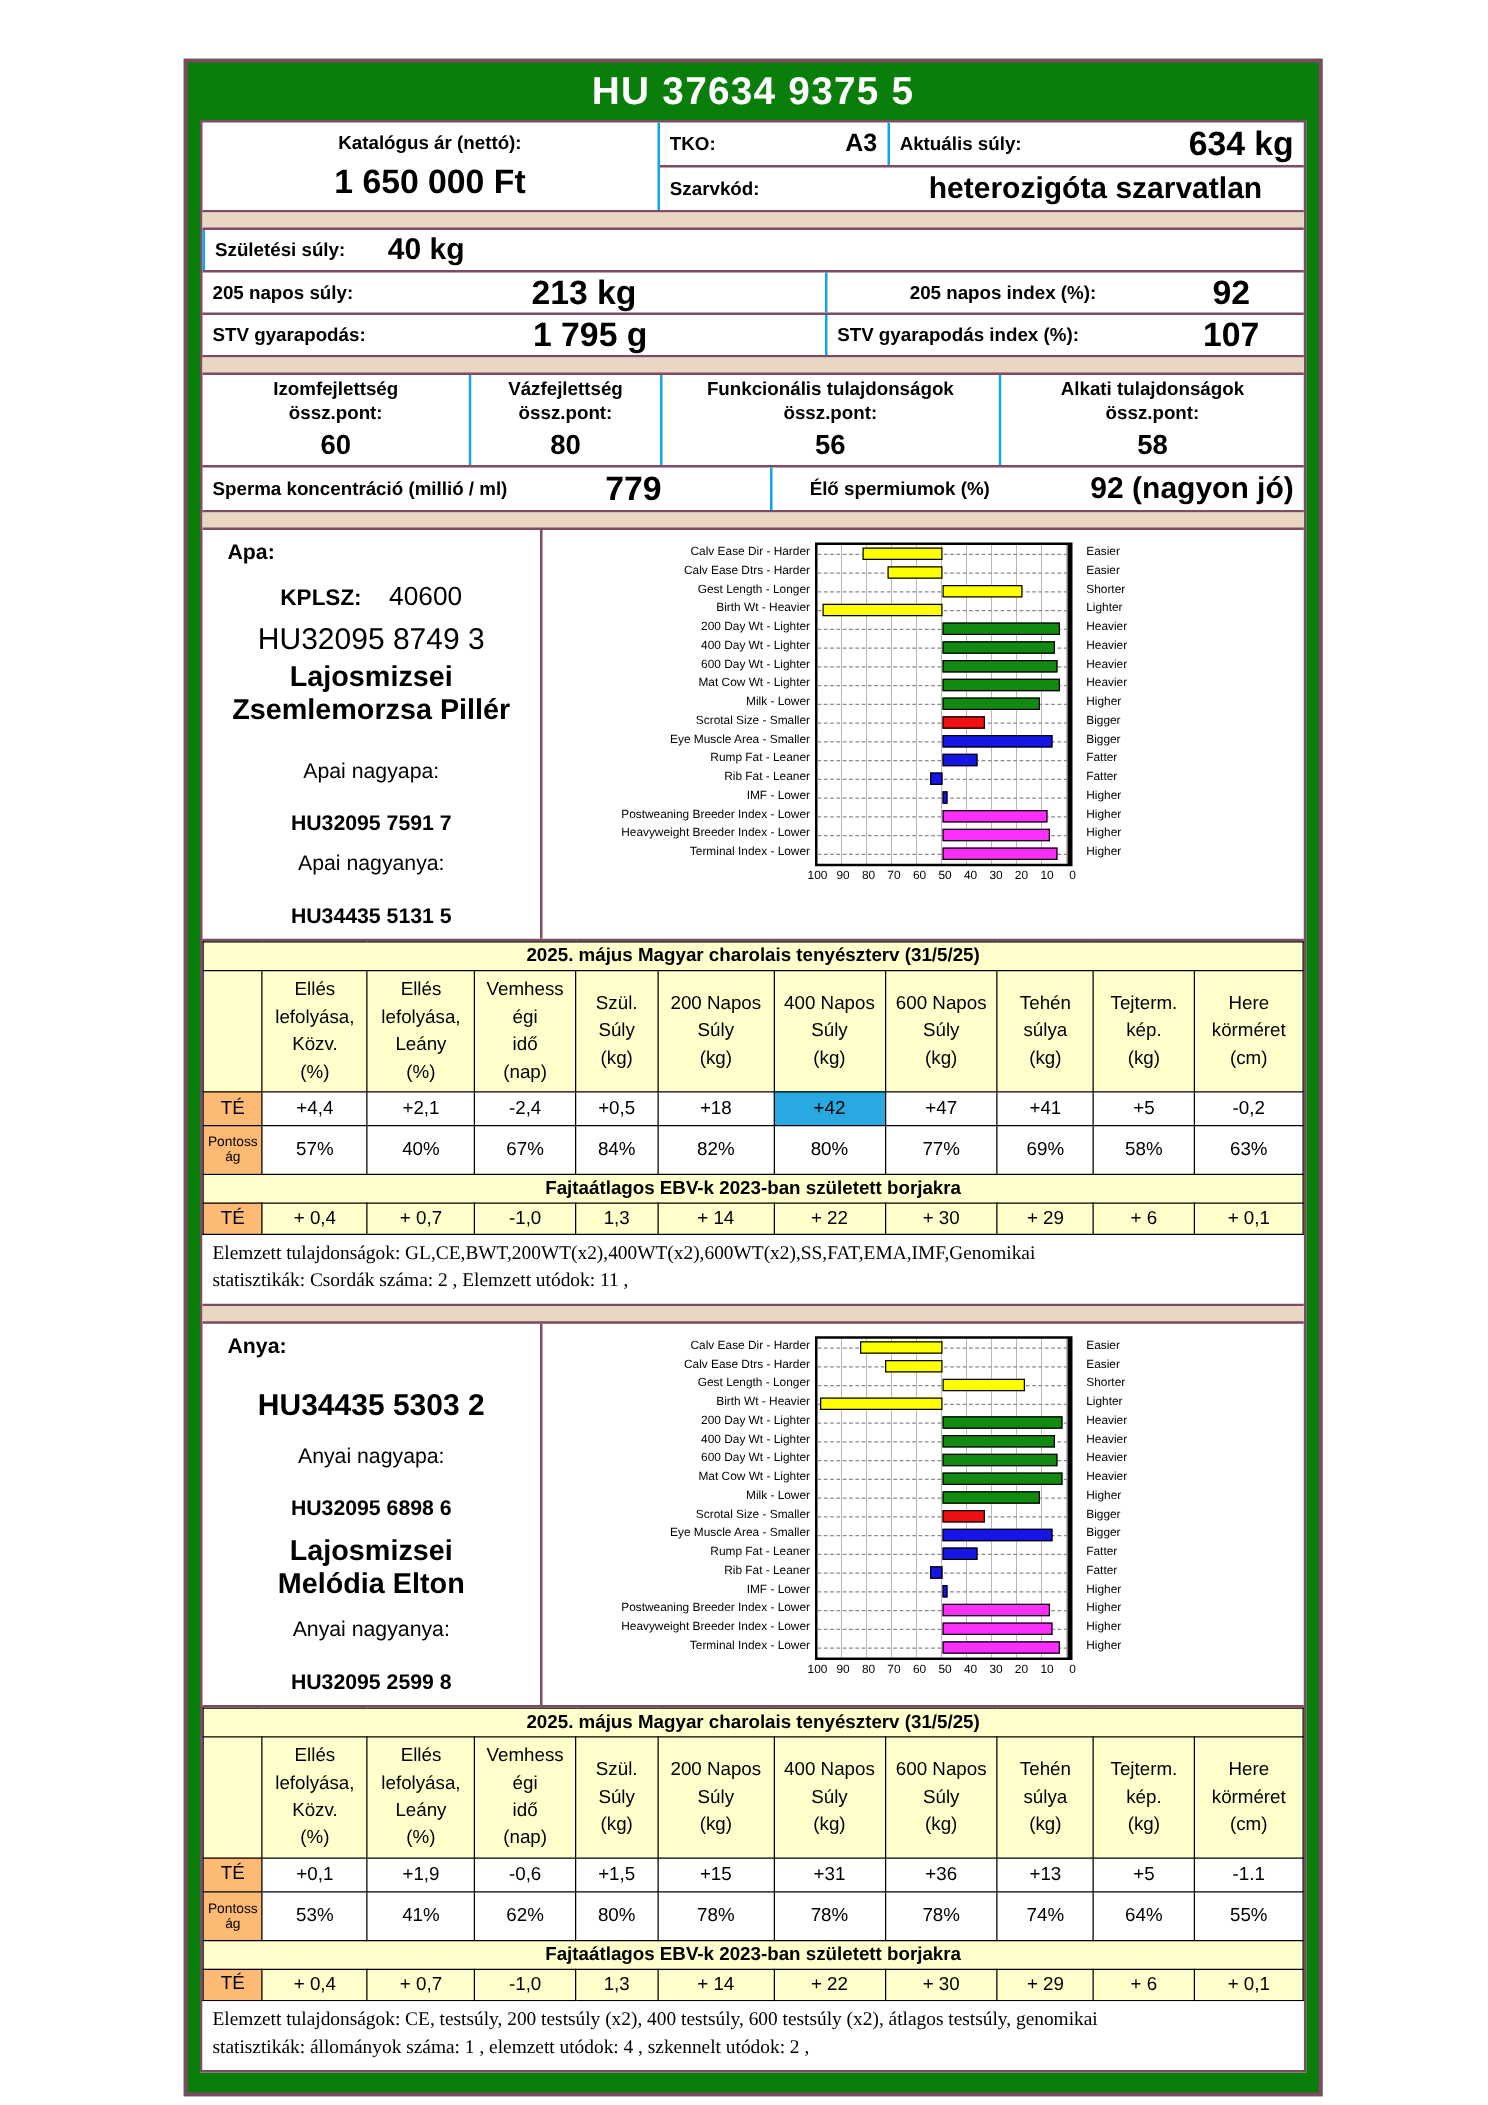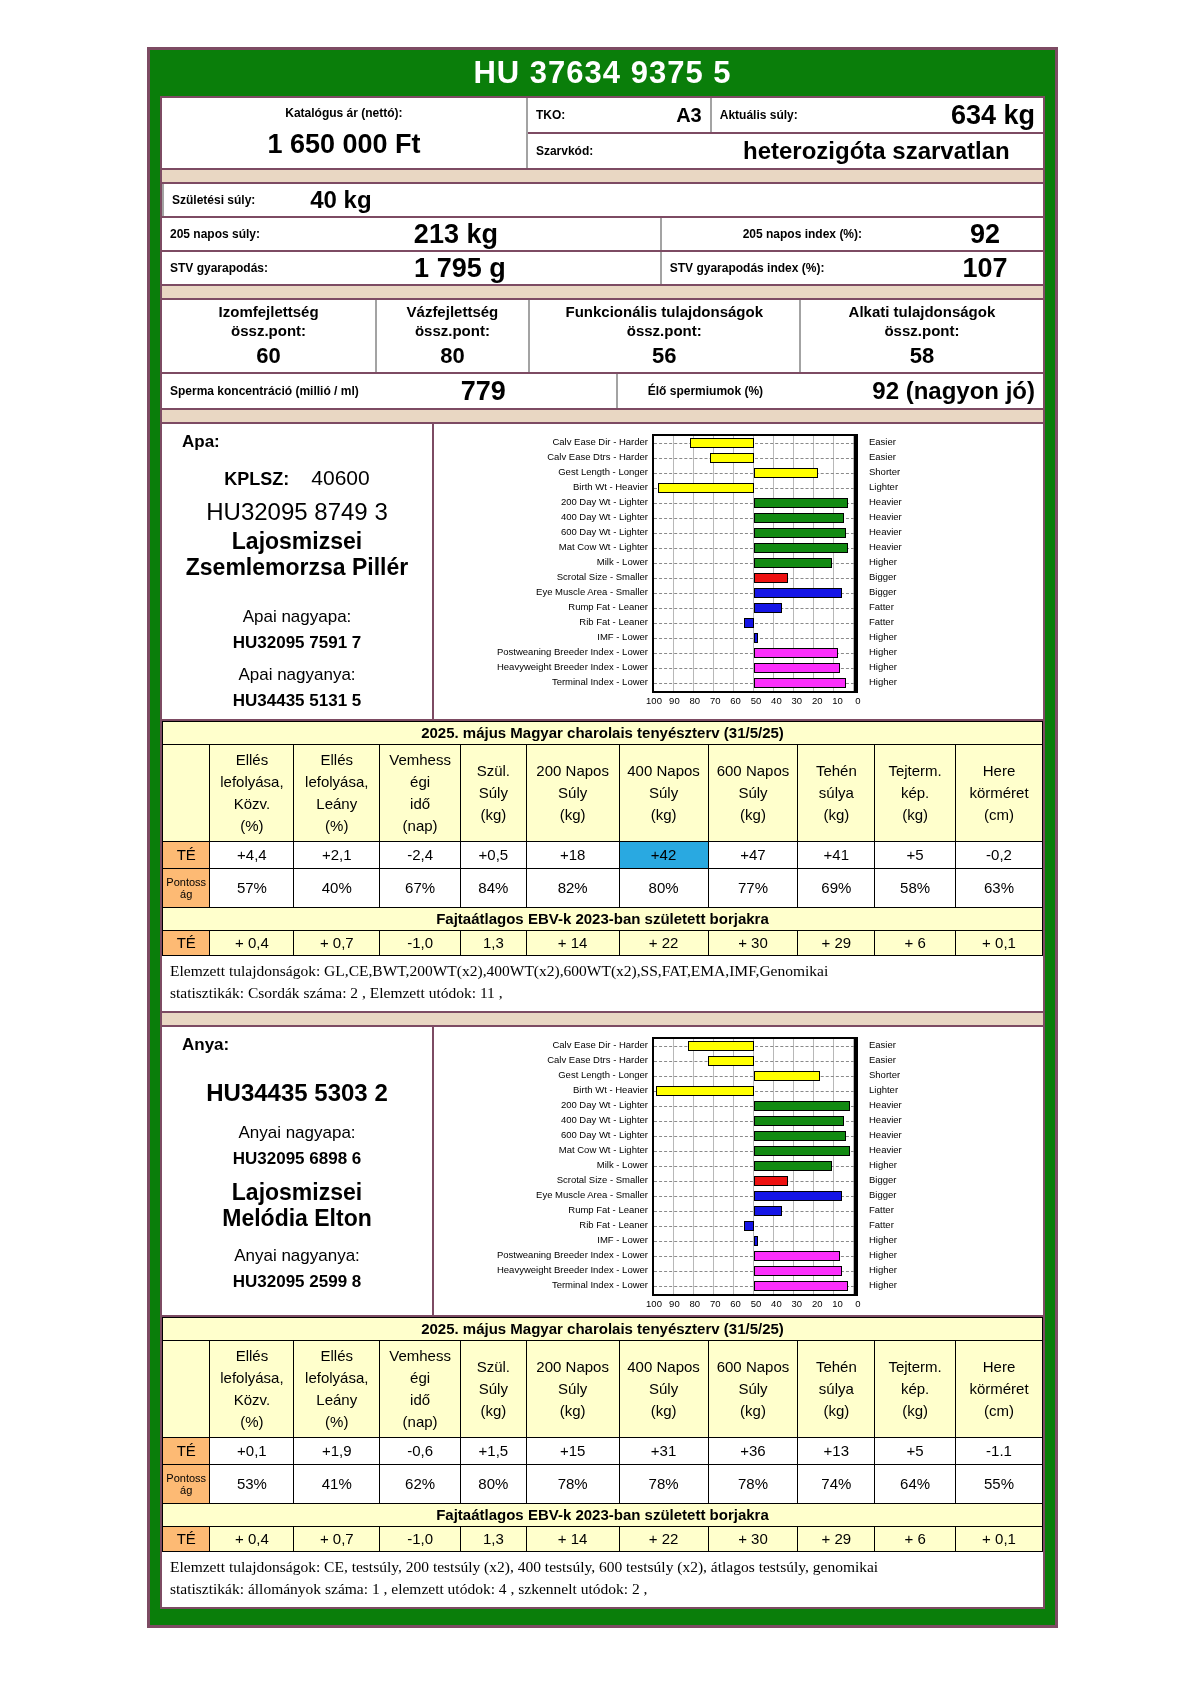--- a/index.html
+++ b/index.html
@@ -2,23 +2,23 @@
 <html><head>
 <meta charset="utf-8">
 <style>
   html,body{margin:0;padding:0;background:#fff;}
   body{width:1190px;height:1684px;position:relative;font-family:"Liberation Sans",sans-serif;color:#000;}
   .sheet{position:absolute;left:147px;top:47px;width:911px;background:#0a7e0a;border:3px solid #7d4b63;box-sizing:border-box;padding:0 10px 16px 10px;}
   .title{height:46px;line-height:46px;text-align:center;color:#fff;font-size:31px;font-weight:bold;letter-spacing:1px;}
   .content{background:#fff;border:2px solid #7d4b63;}
   .sep{height:12px;background:#e9d7c3;border-top:2px solid #7d4b63;border-bottom:2px solid #7d4b63;}
   .row{display:flex;box-sizing:border-box;}
-  .vdiv{border-left:2px solid #a3a3a3;}
+  .vdiv{border-left:2px solid #0ea5e9;}
   .hdivb{border-bottom:2px solid #7d4b63;}
-  .lbl{font-weight:bold;font-size:12px;}
+  .lbl{font-weight:bold;font-size:15px;}
   .big{font-weight:bold;font-size:27px;}
   .big2{font-weight:bold;font-size:24px;}
   
   .kat{width:41.4%;display:flex;flex-direction:column;justify-content:space-around;text-align:center;padding:4px 0;}
   .rstack{width:58.6%;display:flex;flex-direction:column;}
   .rstack .r{display:flex;flex:1;align-items:center;}
   .cell{display:flex;align-items:center;box-sizing:border-box;padding:0 8px;height:100%;}
   .tkoc{width:35.3%;justify-content:space-between;}
   .aktc{width:64.7%;justify-content:space-between;}
   .szkc{width:35.3%;}
@@ -33,21 +33,21 @@
   
   .pedsec{display:flex;}
   .pedbox{width:272px;box-sizing:border-box;border-right:2px solid #7d4b63;padding:8px 6px;text-align:center;}
   .pedbox .sect{font-weight:bold;font-size:17px;text-align:left;padding-left:14px;}
   .pedbox .kp{display:flex;justify-content:center;gap:22px;margin-top:14px;align-items:baseline;}
   .pedbox .kp .k1{font-weight:bold;font-size:18px;}
   .pedbox .kp .k2{font-size:21px;}
   .eartag{font-size:24px;margin-top:8px;}
   .pname{font-size:23px;font-weight:bold;line-height:1.15;margin-top:2px;}
   .gp{font-size:17px;margin-top:12px;}
-  .gpid{font-size:17px;font-weight:bold;margin-top:6px;}
+  .gpid{font-size:17px;font-weight:bold;margin-top:22px;}
   .chartwrap{flex:1;padding:10px 0 4px 0;}
   
   .chart{display:flex;font-size:9.5px;}
   .c-labels{width:218px;display:flex;flex-direction:column;}
   .c-lab{height:15px;line-height:15px;text-align:right;padding-right:4px;white-space:nowrap;}
   .c-plotcol{width:200px;box-sizing:content-box;border:2px solid #000;border-right:4px solid #000;position:relative;
     background-image:repeating-linear-gradient(to right,transparent 0px,transparent 19px,#b8b8b8 19px,#b8b8b8 20px);}
   .c-prow{height:15px;position:relative;}
   .c-mid{position:absolute;left:0;right:0;top:7px;border-top:1px dashed #8a8a8a;}
   .c-bar{position:absolute;top:2px;height:10px;border:1px solid #000;box-sizing:border-box;}

